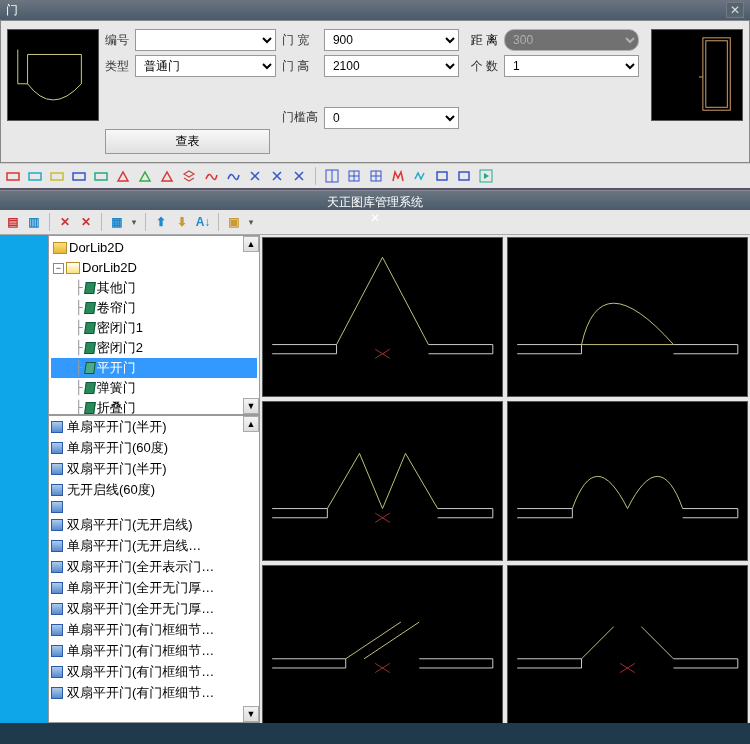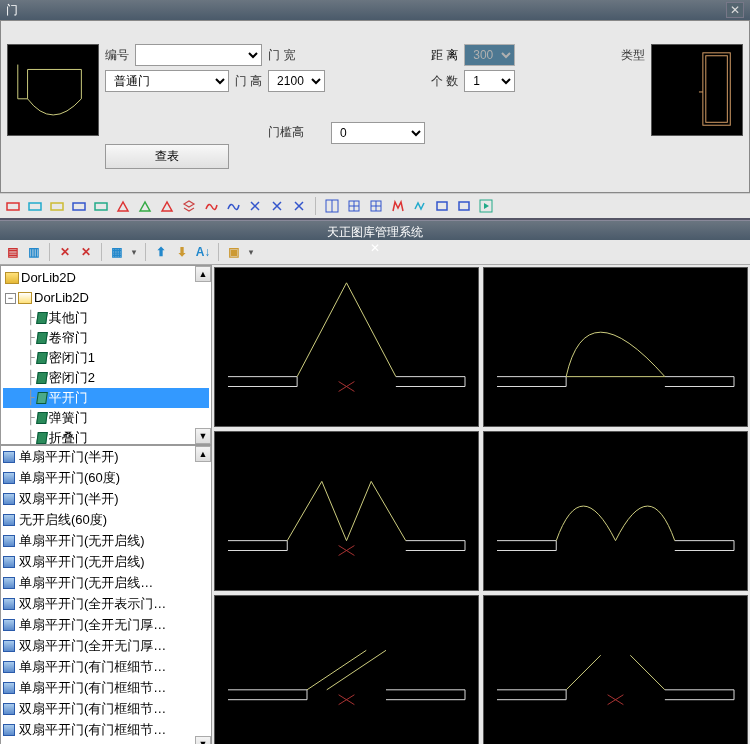--- a/index.html
+++ b/index.html
@@ -29,21 +29,21 @@
     .titlebar .close-x {
       background: #556570;
       width: 18px; height: 16px;
       display: flex; align-items: center; justify-content: center;
       color: #ddd;
       border: 1px solid #778;
     }
     .door-dialog {
       background: #e8e8e8;
       border: 1px solid #888;
-      padding: 23px 6px;
+      padding: 8px 6px;
       display: flex;
       gap: 6px;
     }
     .door-preview-small {
       width: 92px; height: 92px;
       background: #000;
       border: 1px solid #555;
       position: relative;
     }
     .door-preview-large {
@@ -64,21 +64,21 @@
     .door-form select, .door-form input {
       background: #fff;
       border: 1px solid #999;
       height: 22px;
       padding: 0 4px;
       font-size: 12px;
       font-family: inherit;
       width: 100%;
     }
     .door-form input[disabled], .door-form select[disabled]{
-      background:#0c4a6e; color:#999;
+      background:#404040; color:#999;border-radius:10px;
     }
     .btn-lookup {
       background: linear-gradient(to bottom,#f8f8f8,#e0e0e0);
       border: 1px solid #999;
       padding: 3px 16px;
       font-size: 12px;
       font-family: inherit;
       margin-top: 48px;
     }
     .toolbar-row {
@@ -112,20 +112,21 @@
       padding: 3px 4px;
       display: flex;
       gap: 3px;
       align-items: center;
     }
     .lib-sep { width: 1px; height: 18px; background: #bbb; margin: 0 3px; }
     .lib-main {
       display: flex;
       height: 488px;
       background: #0ea5e9;
+      padding-left: 48px;
     }
     .lib-left {
       width: 212px;
       display: flex;
       flex-direction: column;
       background: #fff;
     }
     .tree-pane, .list-pane {
       border: 1px solid #999;
       overflow: auto;
@@ -181,20 +182,21 @@
     <div class="door-preview-small">
       <svg viewBox="0 0 92 92">
         <path d="M10 20 L10 55 L20 55 L20 25 L75 25 L75 55 Q45 88 20 55" fill="none" stroke="#cfcf80" stroke-width="1"></path>
       </svg>
     </div>
 
     <div class="door-form">
       <label>编号</label>
       <select style="grid-column: span 2"><option></option></select>
       <label>门 宽</label>
+      <select><option>900</option></select>
       <div></div>
       <label class="dim">距 离</label>
       <select disabled=""><option>300</option></select>
       <div></div>
 
       <label>类型</label>
       <select style="grid-column: span 2"><option>普通门</option></select>
       <label>门 高</label>
       <select><option>2100</option></select>
       <div></div>
@@ -428,21 +430,20 @@
             <div class="list-row">
               <span class="list-icon"></span>
               <span>双扇平开门(半开)</span>
             </div>
             <div class="list-row">
               <span class="list-icon"></span>
               <span>无开启线(60度)</span>
             </div>
             <div class="list-row">
               <span class="list-icon"></span>
-              <span>单扇平开门(无开启线)</span>
             </div>
             <div class="list-row">
               <span class="list-icon"></span>
               <span>双扇平开门(无开启线)</span>
             </div>
             <div class="list-row">
               <span class="list-icon"></span>
               <span>单扇平开门(无开启线…</span>
             </div>
             <div class="list-row">

